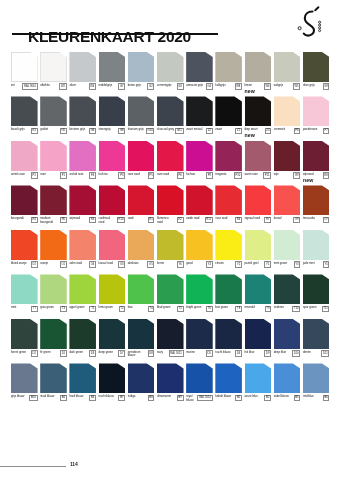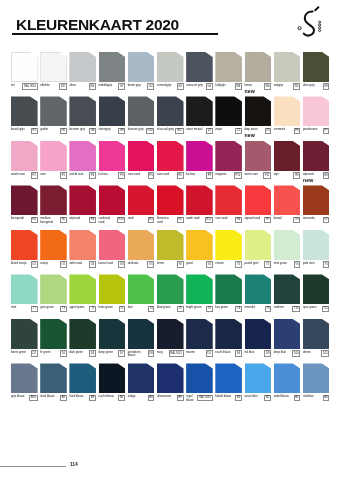--- a/index.html
+++ b/index.html
@@ -21,21 +21,21 @@
     position: relative;
     height: 48px;
     padding: 12px 12px 0 12px;
     box-sizing: border-box;
   }
   .title {
     font-size: 15.5px;
     font-weight: bold;
     letter-spacing: -0.3px;
     color: #111111;
-    margin: 4px;
+    margin: 16px;
     display: inline-block;
     line-height: 18px;
   }
   .title-rule {
     position: absolute;
     left: 12px;
     top: 33px;
     width: 206px;
     height: 2.2px;
     background: #111111;

